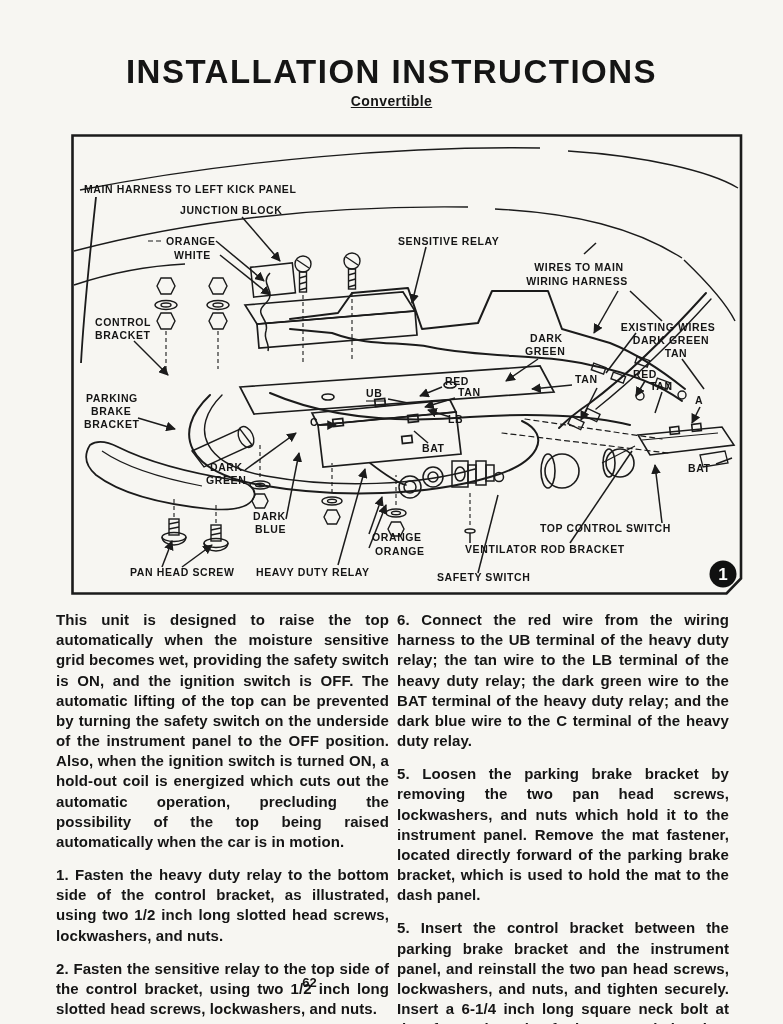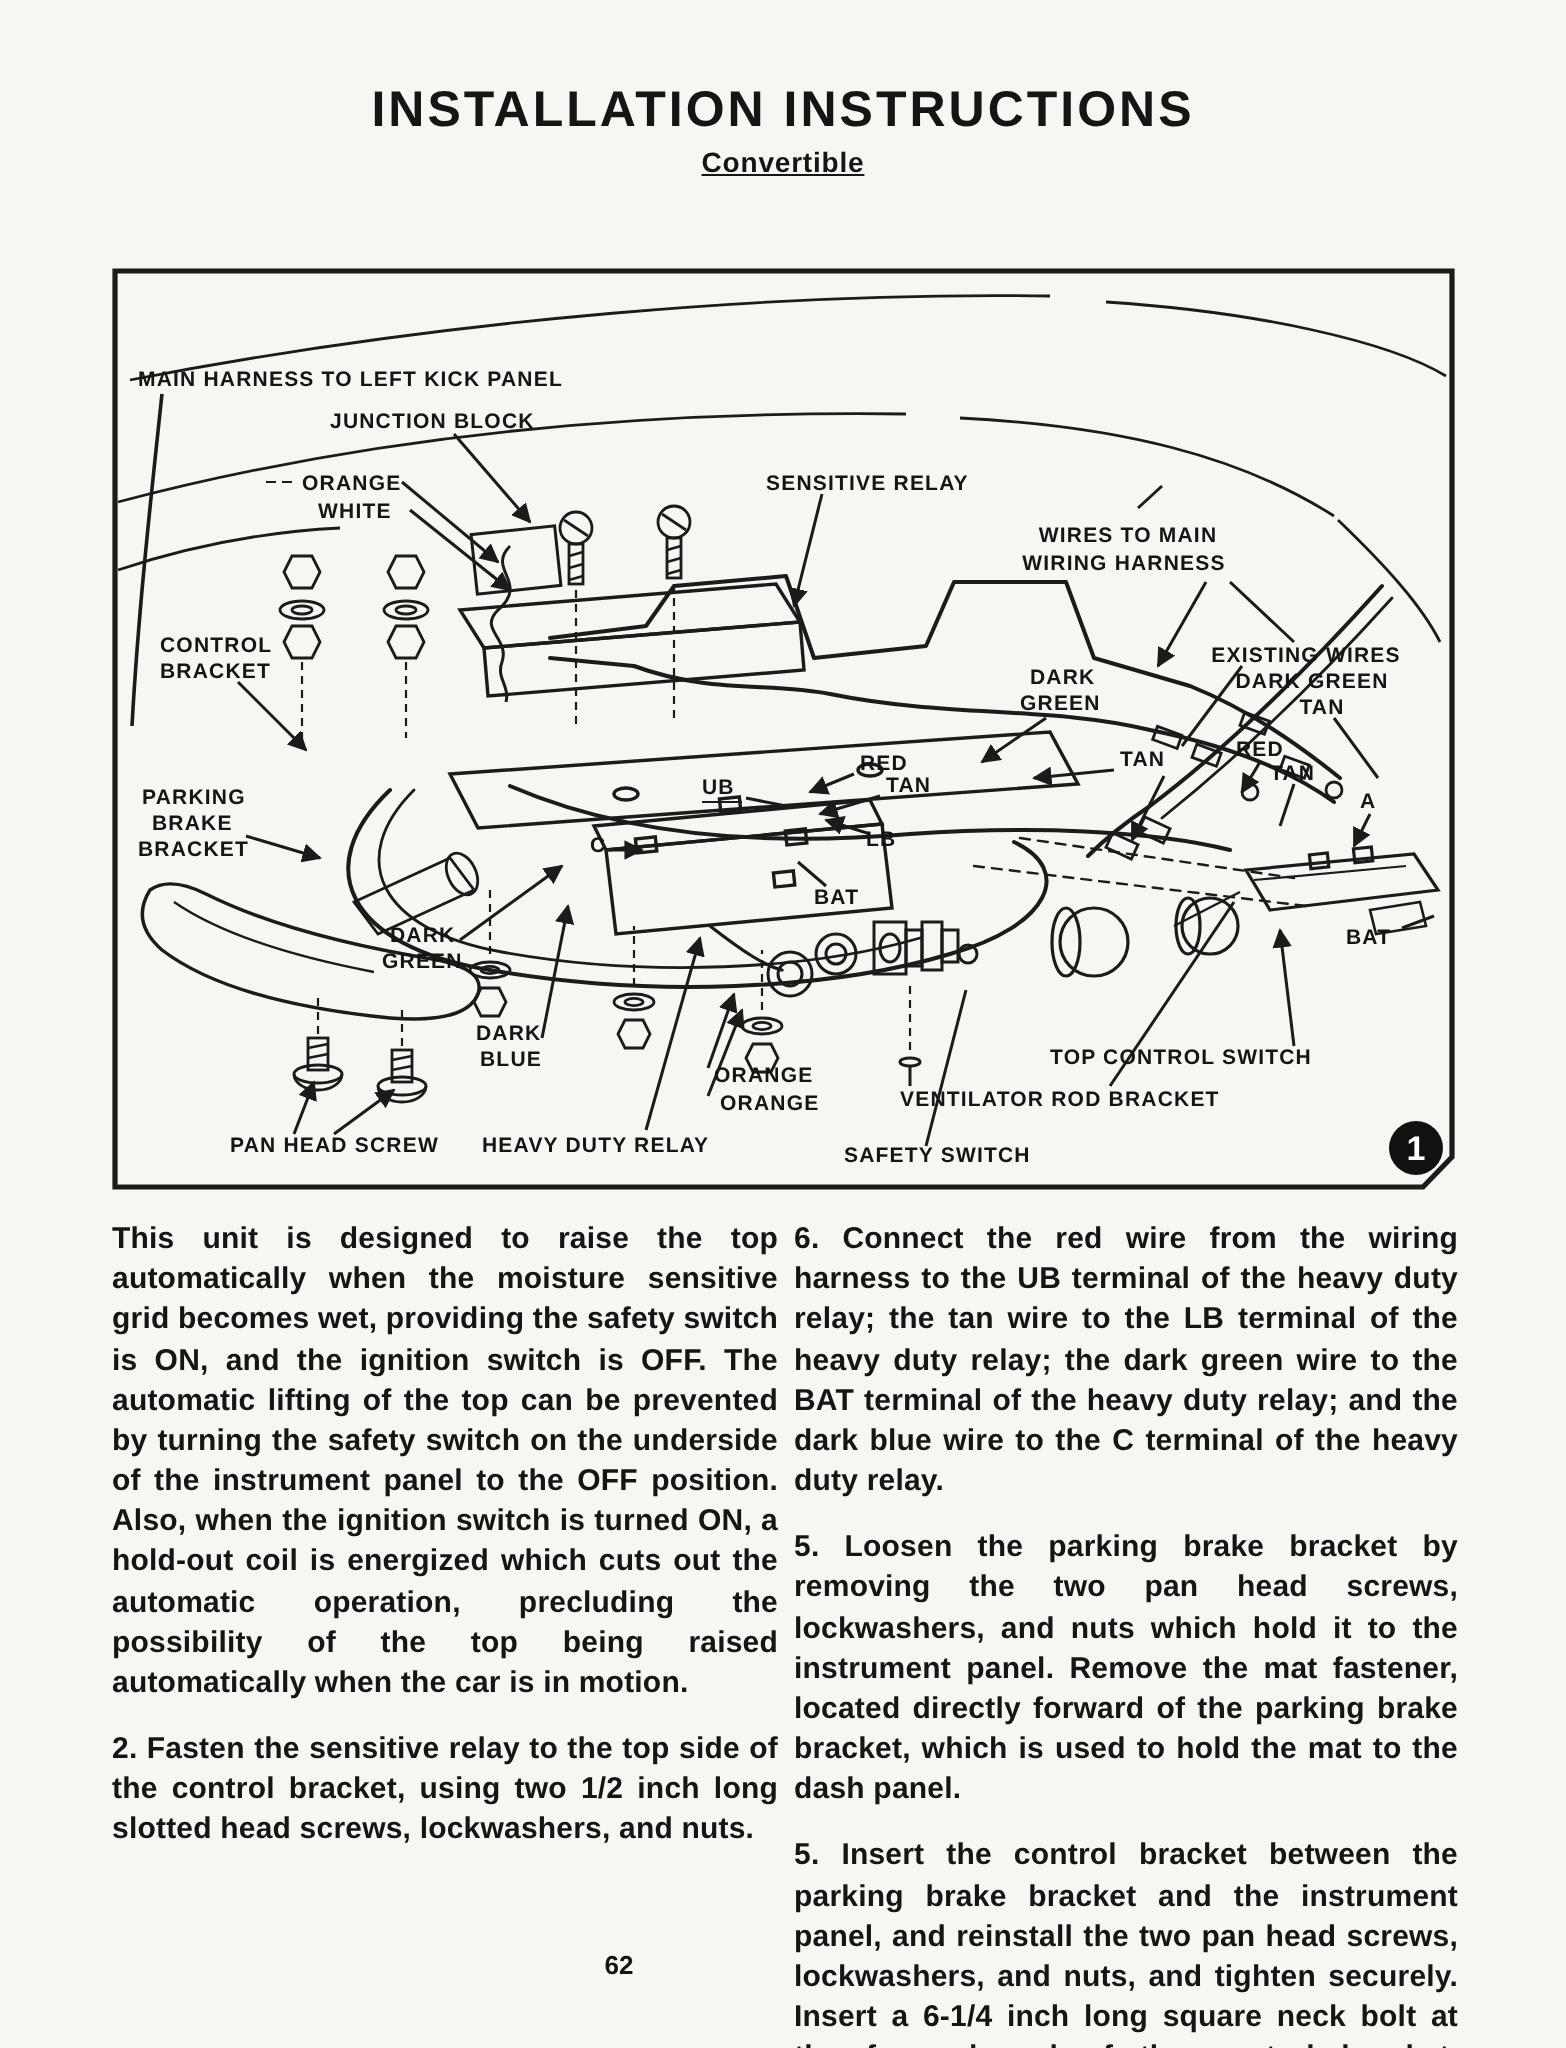--- a/index.html
+++ b/index.html
@@ -3,23 +3,23 @@
 <meta charset="utf-8">
 <style>
   html,body{margin:0;padding:0;}
   body{
     width:783px;height:1024px;position:relative;overflow:hidden;
     background:#f7f6f2;color:#151515;
     font-family:"Liberation Sans",sans-serif;
   }
   .hdr{position:absolute;left:0;top:42px;width:783px;text-align:center;}
   .t1{font-size:25px;font-weight:700;letter-spacing:1.5px;line-height:1.1;}
-  .t2{font-size:25px;font-weight:700;letter-spacing:1.5px;line-height:1.1;}
+  .t2{font-size:33px;font-weight:700;letter-spacing:1.5px;line-height:1.1;margin-top:12px;}
   .sub{font-size:14px;font-weight:700;margin-top:3px;letter-spacing:.4px;text-decoration:underline;}
-  .fig{position:absolute;left:55px;top:133px;width:674px;height:464px;}
+  .fig{position:absolute;left:70px;top:133px;width:674px;height:464px;}
   svg{display:block}
   .col{position:absolute;top:610px;width:333px;font-size:15px;font-weight:700;
        line-height:1.345;text-align:justify;letter-spacing:.1px;}
   .col p{margin:0 0 13px 0;}
   .colL{left:56px;}
   .colR{left:397px;width:332px;}
   .pageno{position:absolute;left:0;top:975px;width:619px;text-align:center;
           font-size:13px;font-weight:700;}
   
   text{font-family:"Liberation Sans",sans-serif;font-weight:700;
@@ -284,20 +284,21 @@
 
   <g>
     <circle cx="653" cy="441" r="13.5" fill="#111"></circle>
     <text class="fignum" x="653" y="447">1</text>
   </g>
 </svg>
 </div>
 
 <div class="col colL">
   <p>This unit is designed to raise the top automatically when the moisture sensitive grid becomes wet, providing the safety switch is ON, and the ignition switch is OFF. The automatic lifting of the top can be prevented by turning the safety switch on the underside of the instrument panel to the OFF position. Also, when the ignition switch is turned ON, a hold-out coil is energized which cuts out the automatic operation, precluding the possibility of the top being raised automatically when the car is in motion.</p>
+  <p>1. Fasten the heavy duty relay to the bottom side of the control bracket, as illustrated, using two 1/2 inch long slotted head screws, lockwashers, and nuts.</p>
   <p>2. Fasten the sensitive relay to the top side of the control bracket, using two 1/2 inch long slotted head screws, lockwashers, and nuts.</p>
 </div>
 
 <div class="col colR">
   <p>6. Connect the red wire from the wiring harness to the UB terminal of the heavy duty relay; the tan wire to the LB terminal of the heavy duty relay; the dark green wire to the BAT terminal of the heavy duty relay; and the dark blue wire to the C terminal of the heavy duty relay.</p>
   <p>5. Loosen the parking brake bracket by removing the two pan head screws, lockwashers, and nuts which hold it to the instrument panel. Remove the mat fastener, located directly forward of the parking brake bracket, which is used to hold the mat to the dash panel.</p>
   <p>5. Insert the control bracket between the parking brake bracket and the instrument panel, and reinstall the two pan head screws, lockwashers, and nuts, and tighten securely. Insert a 6-1/4 inch long square neck bolt at the forward end of the control bracket, through the dash panel. On the engine</p>
 </div>
 
 <div class="pageno">62</div>

